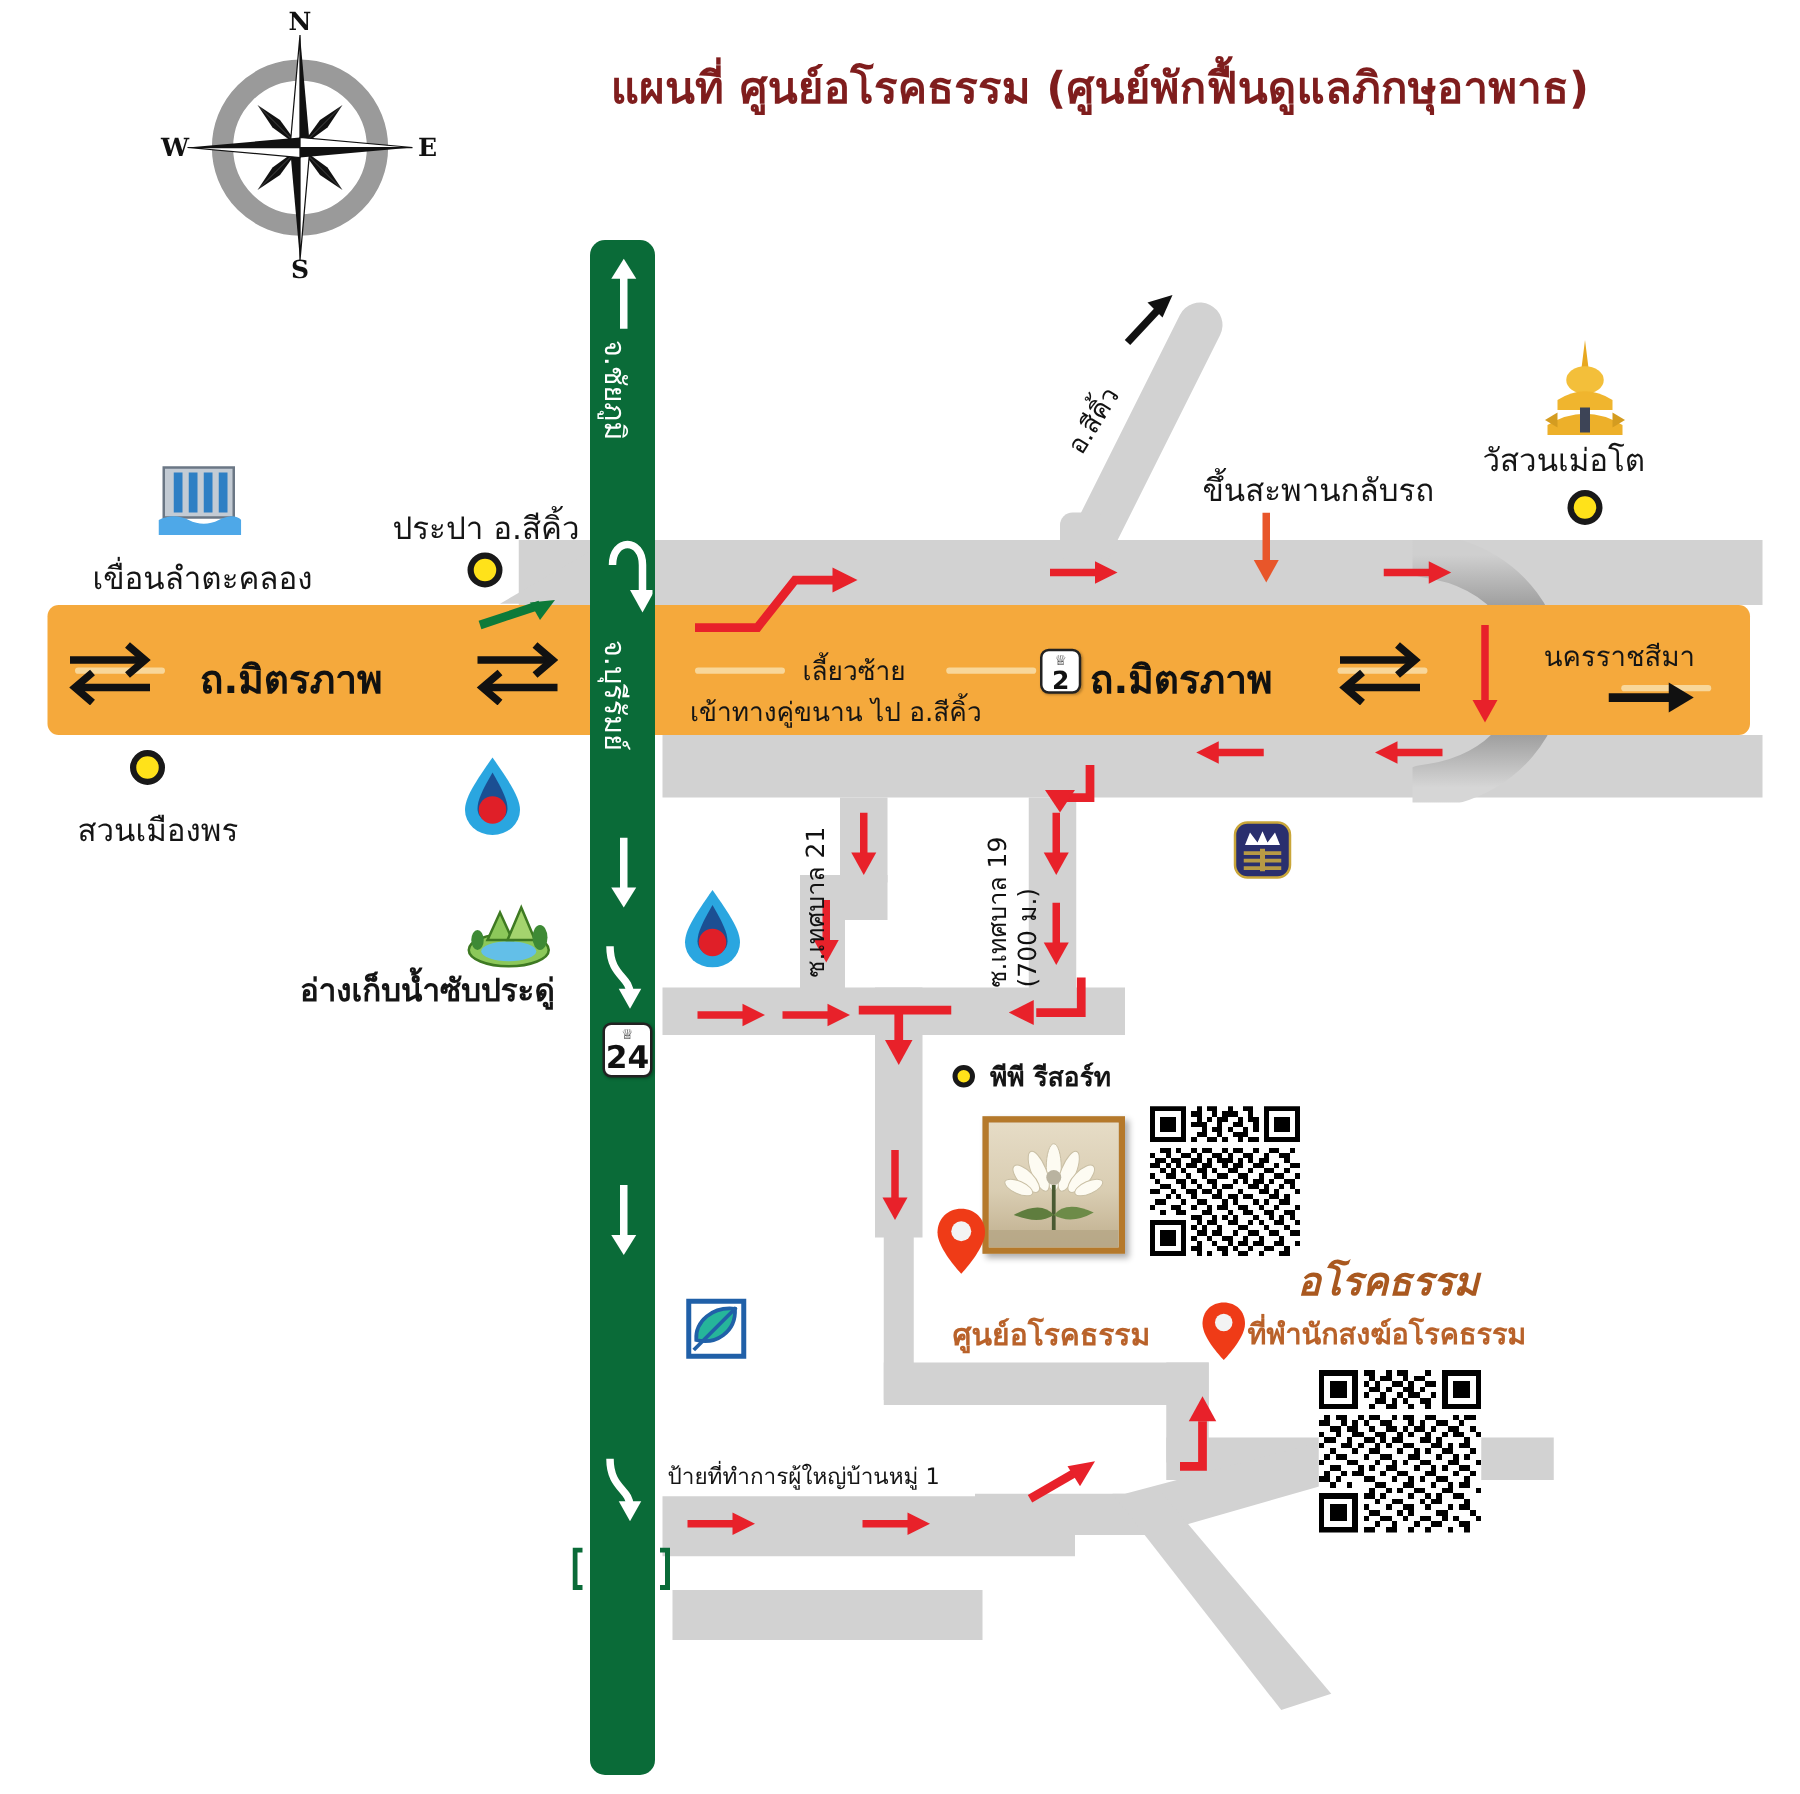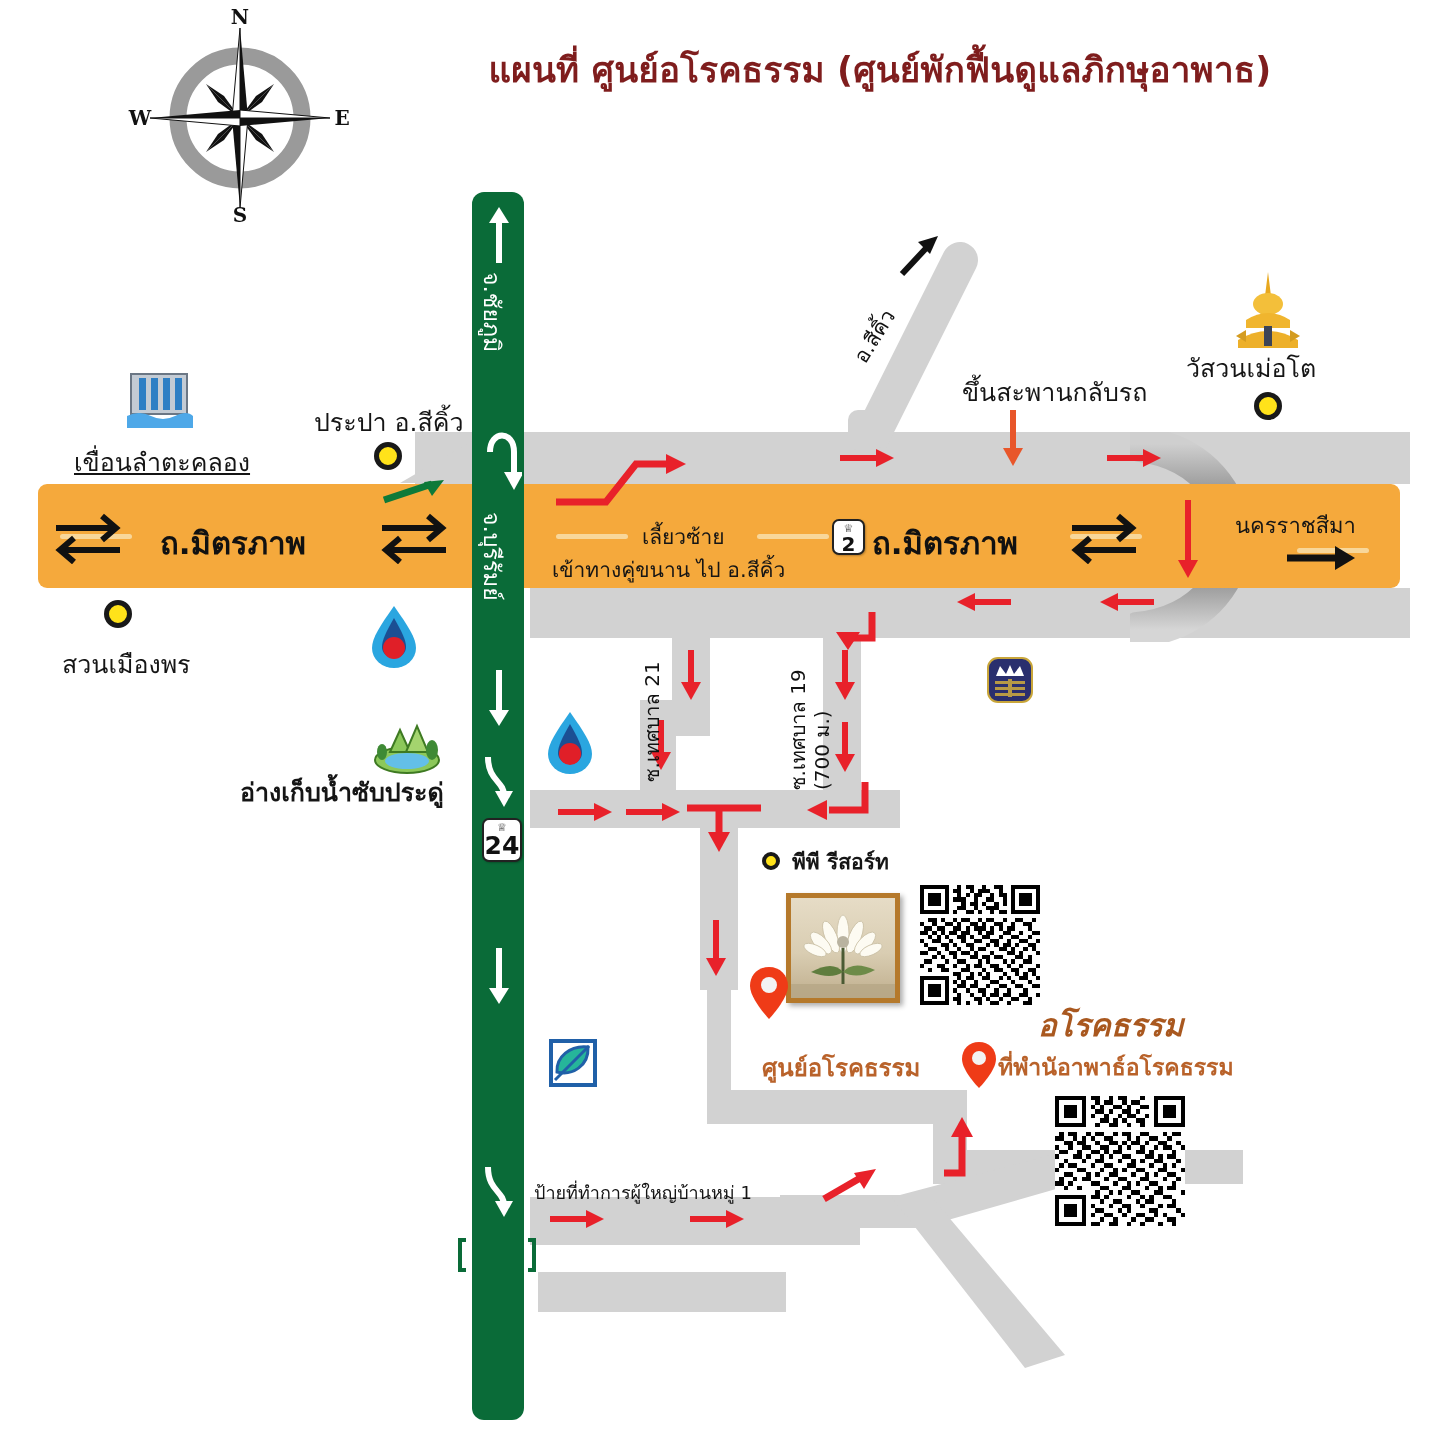--- a/index.html
+++ b/index.html
@@ -62,21 +62,21 @@
     background: #f8d79a; border-radius: 3px;
   }
 
   
   .plabel {
     position: absolute;
     font-size: 25px; color: #151515;
     white-space: nowrap;
   }
   .plabel.sm { font-size: 21px; }
-  .plabel.xs { font-size: 18px; margin-top: 12px; }
+  .plabel.xs { font-size: 18px; }
 
   .dot {
     position: absolute;
     width: 28px; height: 28px; border-radius: 50%;
     background: #ffe21a; border: 5px solid #191919;
   }
   .dot.small { width: 18px; height: 18px; border-width: 4px; }
 
   
   .vtext {
@@ -460,21 +460,21 @@
   <div class="abs" style="left:125px; top:368px;">
     <svg width="68" height="62" viewBox="0 0 68 62">
       <rect x="6" y="6" width="56" height="40" fill="#c3cbd4" stroke="#6b7785" stroke-width="2"></rect>
       <rect x="14" y="10" width="7" height="32" fill="#2e7fc4"></rect>
       <rect x="26" y="10" width="7" height="32" fill="#2e7fc4"></rect>
       <rect x="38" y="10" width="7" height="32" fill="#2e7fc4"></rect>
       <rect x="50" y="10" width="7" height="32" fill="#2e7fc4"></rect>
       <path d="M2,48 Q14,42 26,48 T50,48 T68,48 L68,60 L2,60 Z" fill="#4ea8e8"></path>
     </svg>
   </div>
-  <div class="plabel" style="left:74px; top:442px;text-decoration:underline;">เขื่อนลำตะคลอง</div>
+  <div class="plabel" style="left:74px; top:442px;">เขื่อนลำตะคลอง</div>
 
   <div class="plabel" style="left:314px; top:402px;">ประปา อ.สีคิ้ว</div>
   <div class="dot" style="left:374px; top:442px;"></div>
 
   <div class="dot" style="left:104px; top:600px;"></div>
   <div class="plabel" style="left:62px; top:644px;">สวนเมืองพร</div>
 
   <div class="abs" style="left:372px; top:718px;">
     <svg width="70" height="58" viewBox="0 0 70 58">
       <ellipse cx="35" cy="42" rx="32" ry="13" fill="#8cc85a" stroke="#3e7a22" stroke-width="2"></ellipse>
@@ -589,21 +589,21 @@
   <div class="pinlabel" style="left:762px; top:1048px; font-size:24px;">ศูนย์อโรคธรรม</div>
 
   <div class="brandword" style="left:1038px; top:1000px; font-size:31px;">อโรคธรรม</div>
 
   <div class="pin" style="left:960px; top:1040px;">
     <svg width="38" height="50" viewBox="0 0 38 50">
       <path d="M19,2 C9,2 2,9 2,19 C2,31 19,48 19,48 C19,48 36,31 36,19 C36,9 29,2 19,2Z" fill="#ef3b17"></path>
       <circle cx="19" cy="18" r="7" fill="#f3f3f3"></circle>
     </svg>
   </div>
-  <div class="pinlabel" style="left:998px; top:1049px; font-size:23px;">ที่พำนัอาพาธ์อโรคธรรม</div>
+  <div class="pinlabel" style="left:998px; top:1049px; font-size:23px;">ที่พำนักสงฆ์อโรคธรรม</div>
 
   <div class="qr" style="left:920px; top:885px; width:120px; height:120px;">
     <svg width="120" height="120" viewBox="0 0 29 29" shape-rendering="crispEdges">
       <rect width="29" height="29" fill="#fff"></rect>
       <g fill="#000">
         <rect x="0" y="0" width="7" height="7"></rect>
           <rect x="1" y="1" width="5" height="5" fill="#fff"></rect>
           <rect x="2" y="2" width="3" height="3"></rect>
         <rect x="22" y="0" width="7" height="7"></rect>
           <rect x="23" y="1" width="5" height="5" fill="#fff"></rect>

